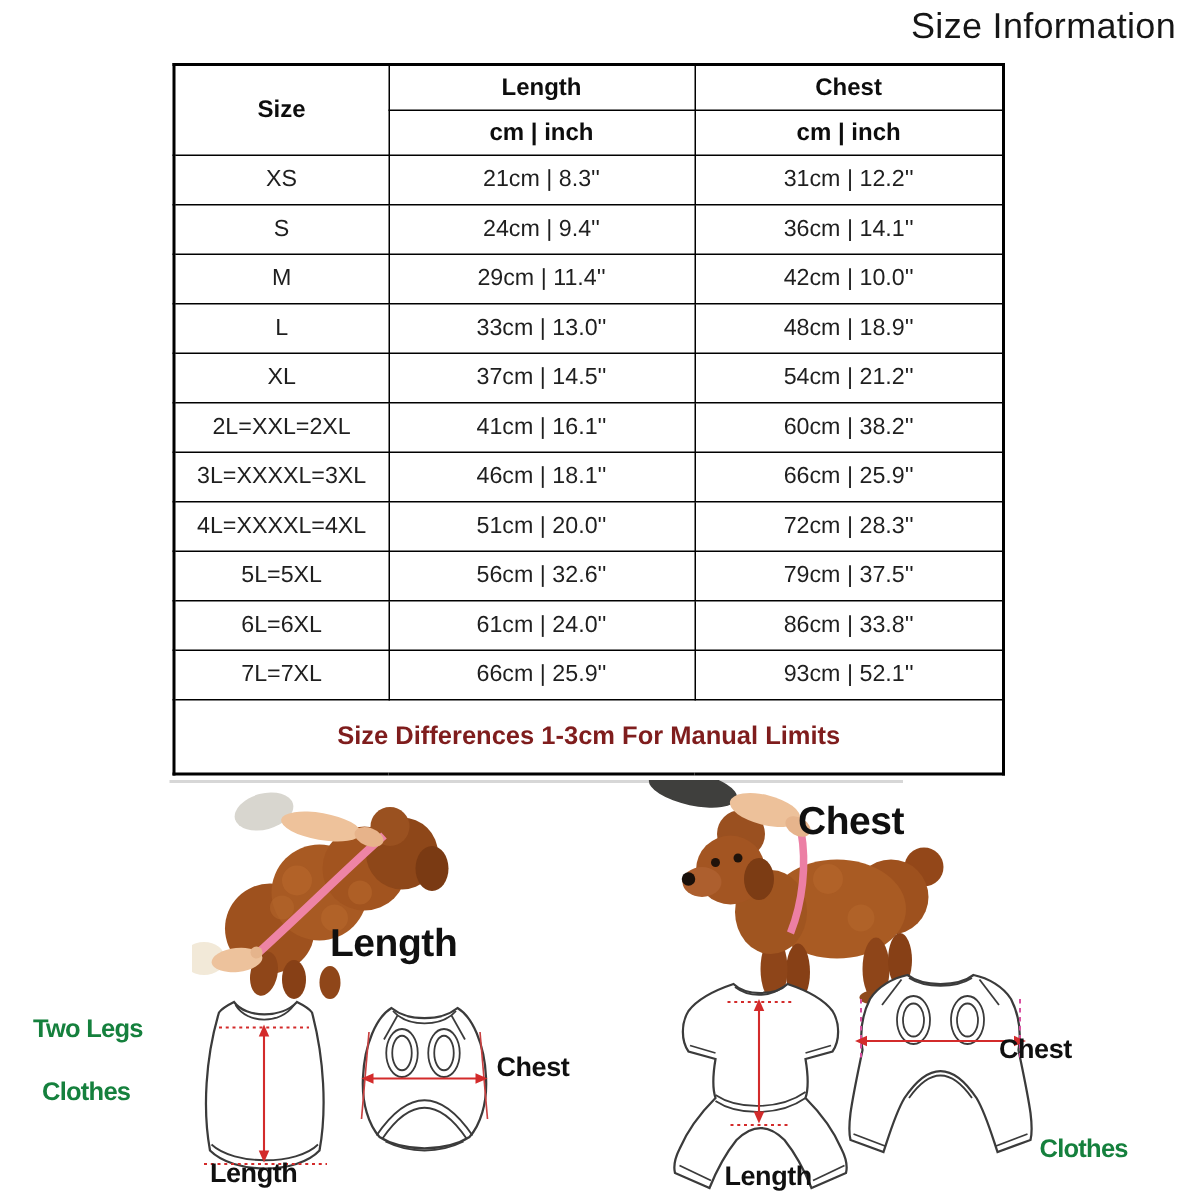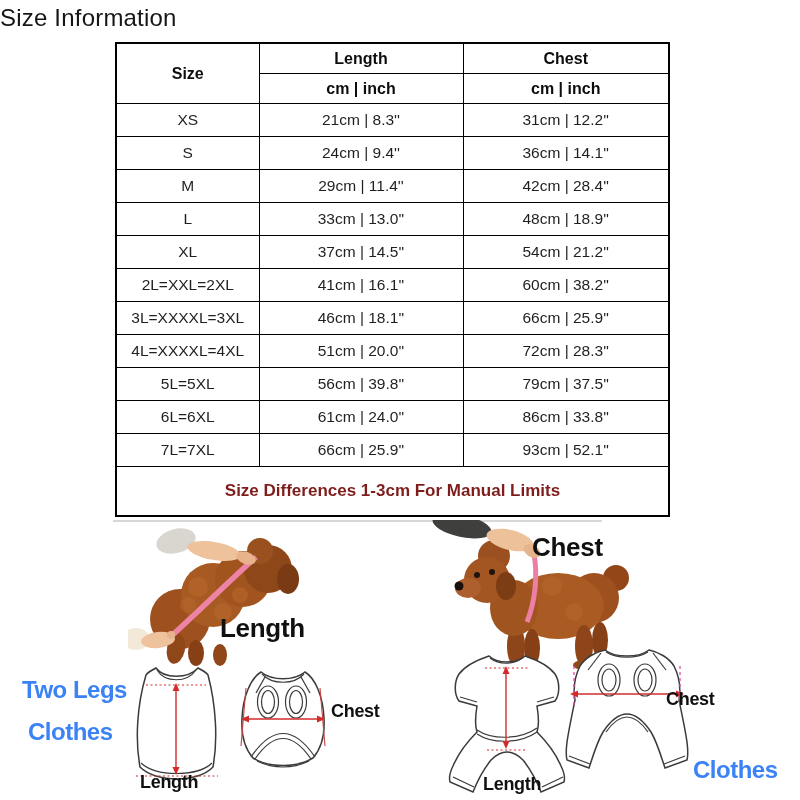--- a/index.html
+++ b/index.html
@@ -1,36 +1,36 @@
 <!DOCTYPE html>
 <html><head>
 <meta charset="utf-8">
 <style>
   html,body{margin:0;padding:0;background:#fff;}
   .stage{position:relative;width:800px;height:800px;background:#ffffff;overflow:hidden;
          font-family:"Liberation Sans","DejaVu Sans",sans-serif;color:#111;}
   .abs{position:absolute;}
 
   
-  .page-title{left:0;top:4px;width:784px;text-align:left;font-size:24px;font-weight:500;
+  .page-title{left:0;top:4px;width:784px;text-align:right;font-size:24px;font-weight:500;
               letter-spacing:.2px;color:#161616;}
 
   
   table.size-table{position:absolute;left:115px;top:42px;width:553px;border-collapse:collapse;
                    border:2px solid #000;table-layout:fixed;}
   table.size-table th, table.size-table td{border:1px solid #000;text-align:center;
                    vertical-align:middle;padding:0;}
   table.size-table th{font-size:16px;font-weight:bold;height:29px;color:#0d0d0d;}
   table.size-table td{font-size:15.5px;font-weight:400;height:32px;color:#1f1f1f;}
   table.size-table td.footer-cell{font-size:17px;font-weight:bold;height:48px;color:#7f1d1d;}
   .table-shadow{left:113px;top:520px;width:489px;height:2px;background:#c2c2c2;opacity:.65;}
 
   
   .photo-label{font-size:26px;font-weight:bold;color:#101010;letter-spacing:-.3px;}
-  .side-title{font-size:24px;font-weight:bold;color:#3b82f6;letter-spacing:-.5px;}
+  .side-title{font-size:17px;font-weight:bold;color:#15803d;letter-spacing:-.5px;}
   .small-label{font-size:18px;font-weight:bold;color:#101010;letter-spacing:-.3px;}
 
   svg{display:block;}
 </style>
 </head>
 <body>
 
 <div class="stage">
 
   <div class="abs page-title">Size Information</div>
@@ -59,21 +59,21 @@
           <td>31cm | 12.2''</td>
         </tr>
       <tr>
           <td>S</td>
           <td>24cm | 9.4''</td>
           <td>36cm | 14.1''</td>
         </tr>
       <tr>
           <td>M</td>
           <td>29cm | 11.4''</td>
-          <td>42cm | 28.4''</td>
+          <td>42cm | 10.0''</td>
         </tr>
       <tr>
           <td>L</td>
           <td>33cm | 13.0''</td>
           <td>48cm | 18.9''</td>
         </tr>
       <tr>
           <td>XL</td>
           <td>37cm | 14.5''</td>
           <td>54cm | 21.2''</td>
@@ -88,21 +88,21 @@
           <td>46cm | 18.1''</td>
           <td>66cm | 25.9''</td>
         </tr>
       <tr>
           <td>4L=XXXXL=4XL</td>
           <td>51cm | 20.0''</td>
           <td>72cm | 28.3''</td>
         </tr>
       <tr>
           <td>5L=5XL</td>
-          <td>56cm | 39.8''</td>
+          <td>56cm | 32.6''</td>
           <td>79cm | 37.5''</td>
         </tr>
       <tr>
           <td>6L=6XL</td>
           <td>61cm | 24.0''</td>
           <td>86cm | 33.8''</td>
         </tr>
       <tr>
           <td>7L=7XL</td>
           <td>66cm | 25.9''</td>

